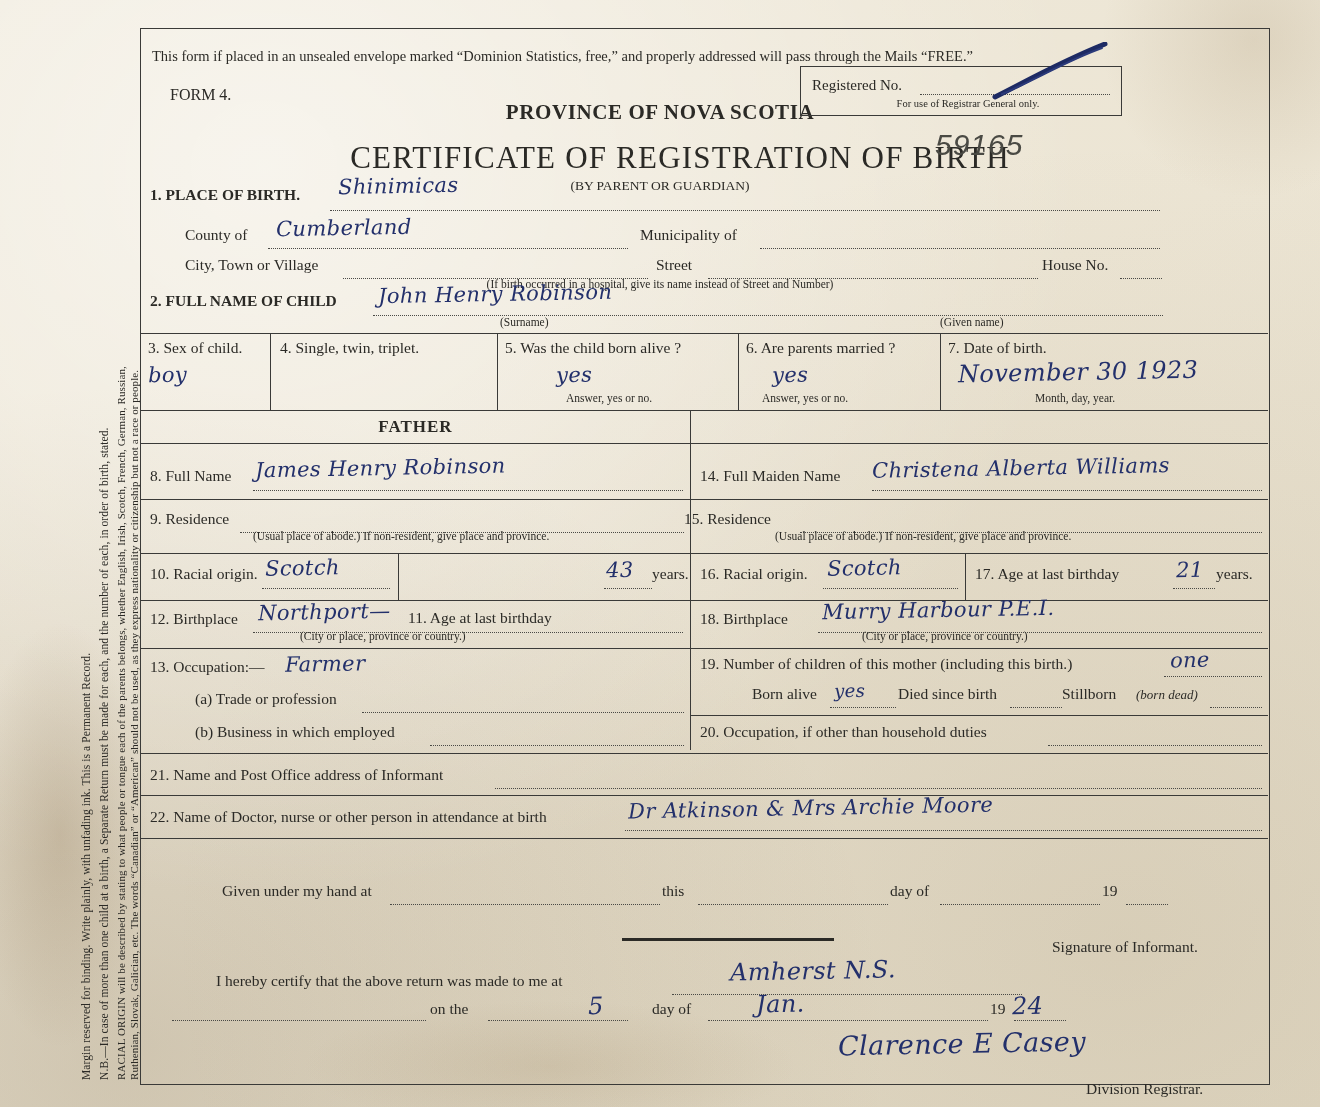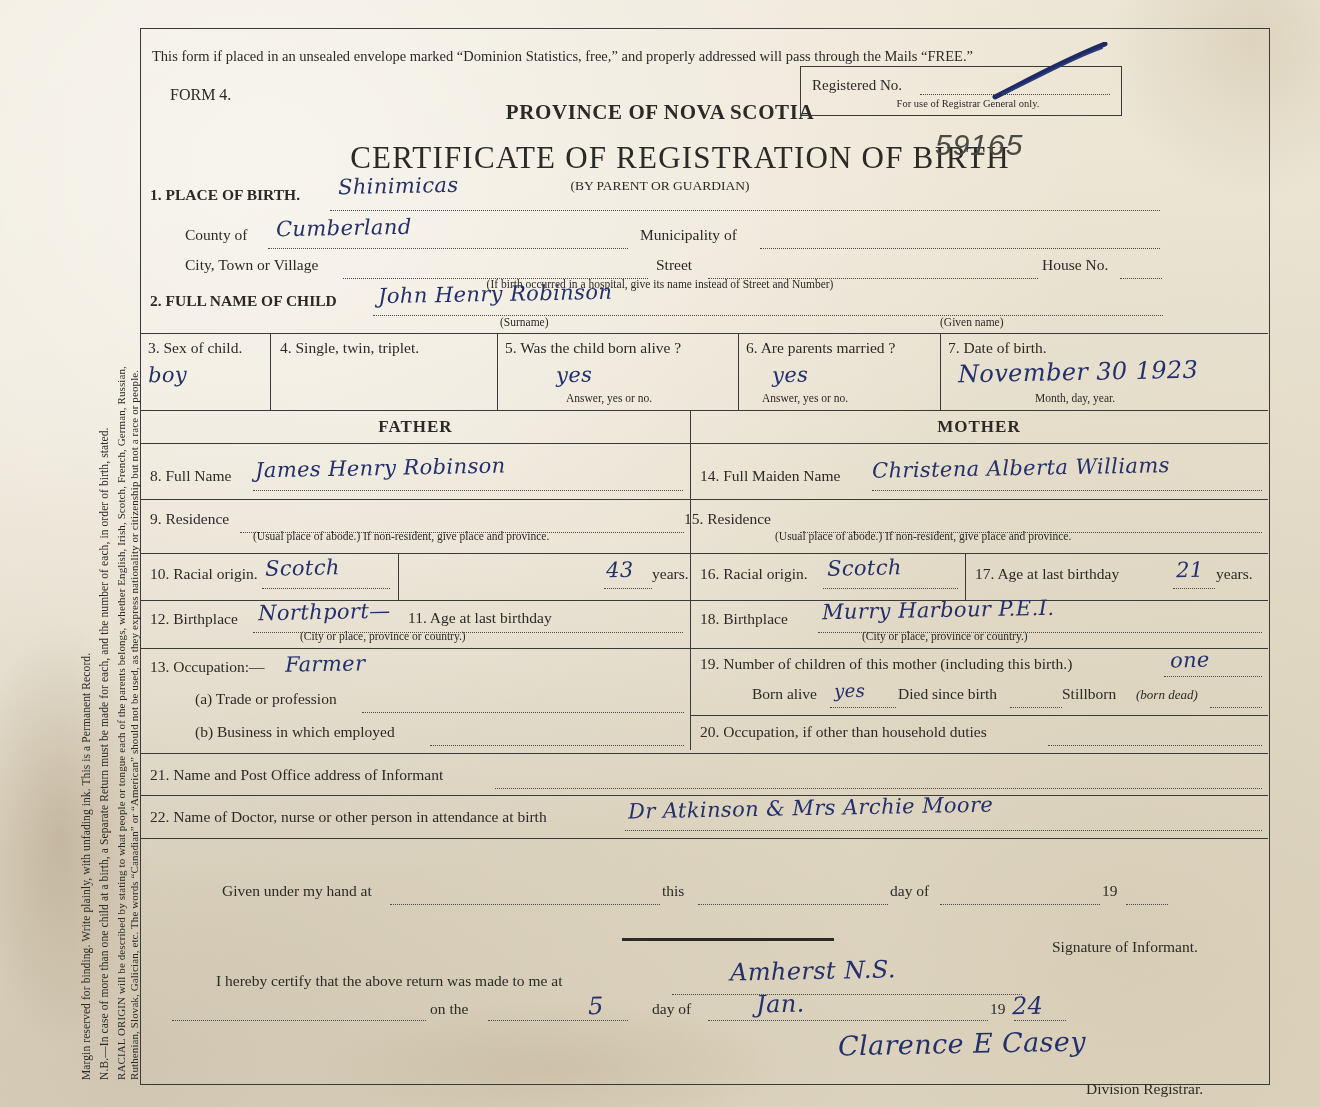--- a/index.html
+++ b/index.html
@@ -175,21 +175,20 @@
   <div class="abs hand" style="left:772px;top:363px;">yes</div>
   <div class="abs tiny2" style="left:762px;top:392px;">Answer, yes or no.</div>
 
   <div class="abs lbl" style="left:948px;top:339px;">7. Date of birth.</div>
   <div class="abs hand lg" style="left:958px;top:358px;">November 30 1923</div>
   <div class="abs tiny2" style="left:1035px;top:392px;">Month, day, year.</div>
 
   <div class="ruleH" style="left:141px;top:443px;width:1127px;"></div>
   <div class="ruleV" style="left:690px;top:410px;height:340px;"></div>
   <div class="abs sectionhdr bold" style="left:141px;top:417px;width:549px;text-align:center;">FATHER</div>
-  <div class="abs sectionhdr bold" style="left:690px;top:417px;width:578px;text-align:center;">MOTHER</div>
 
   <div class="abs lbl" style="left:150px;top:467px;">8. Full Name</div>
   <div class="abs dots" style="left:253px;top:490px;width:430px;"></div>
   <div class="abs hand" style="left:255px;top:456px;">James Henry Robinson</div>
 
   <div class="abs lbl" style="left:700px;top:467px;">14. Full Maiden Name</div>
   <div class="abs dots" style="left:872px;top:490px;width:390px;"></div>
   <div class="abs hand" style="left:872px;top:456px;">Christena Alberta Williams</div>
 
   <div class="ruleH" style="left:141px;top:499px;width:1127px;"></div>

